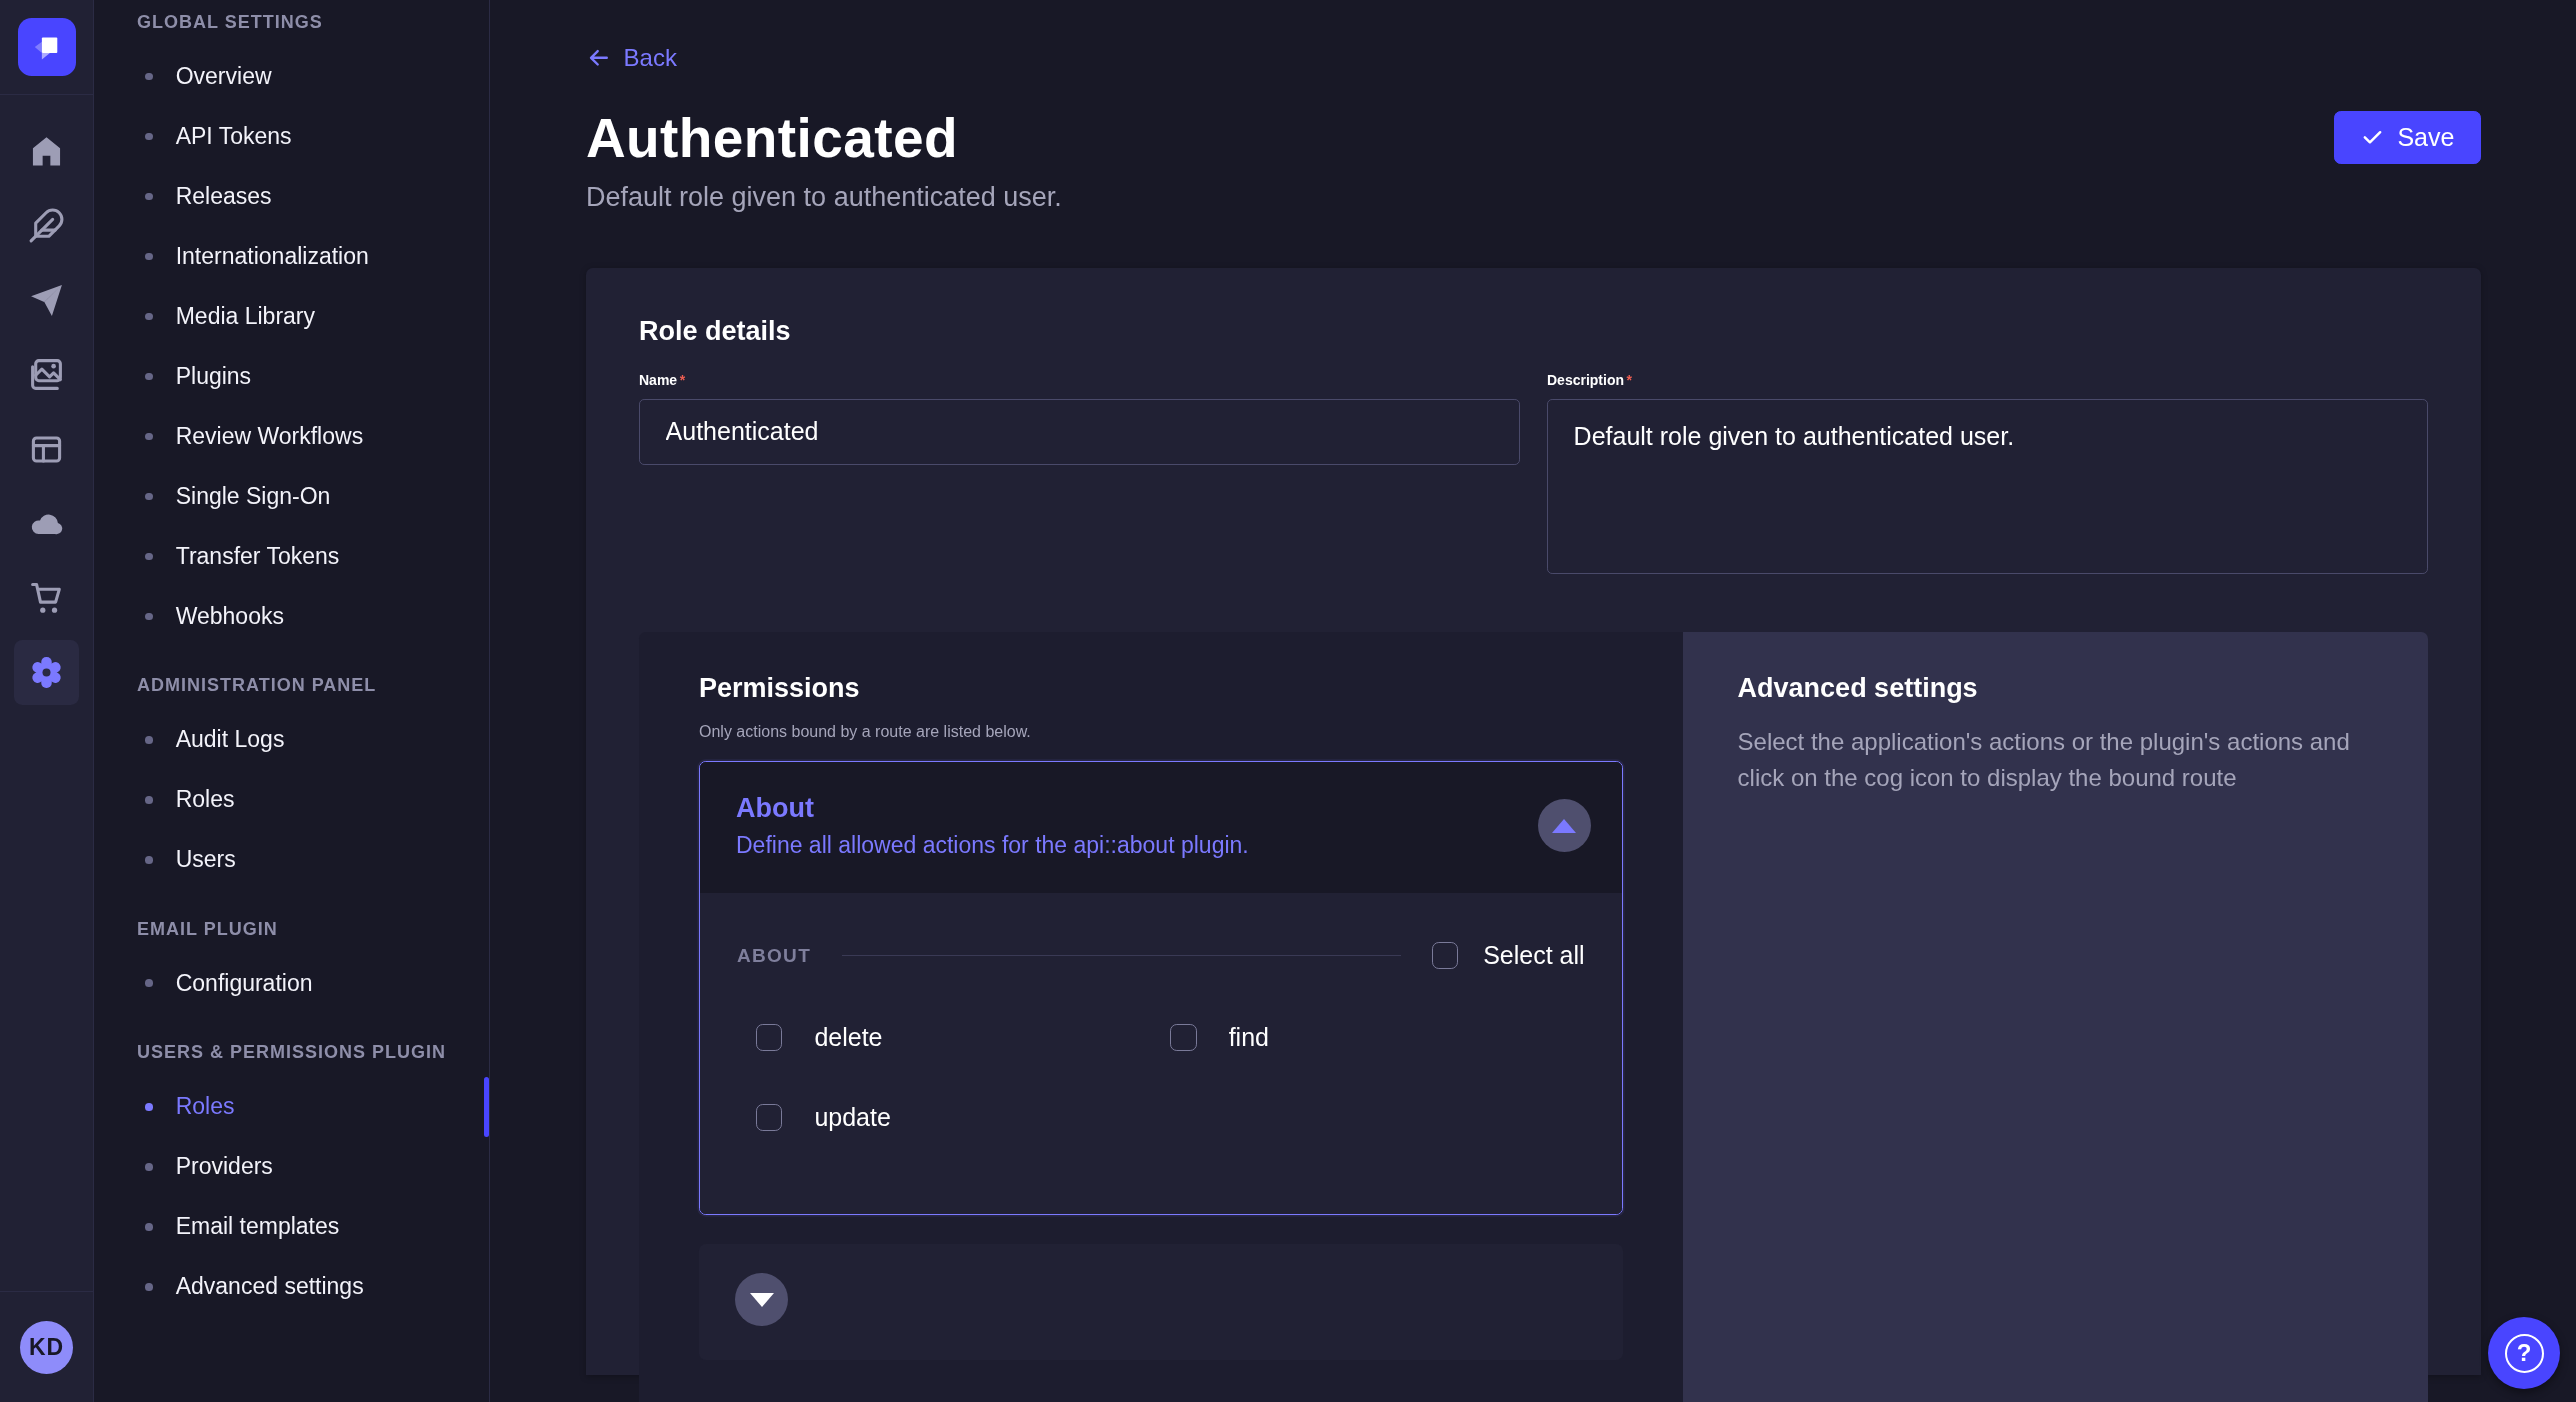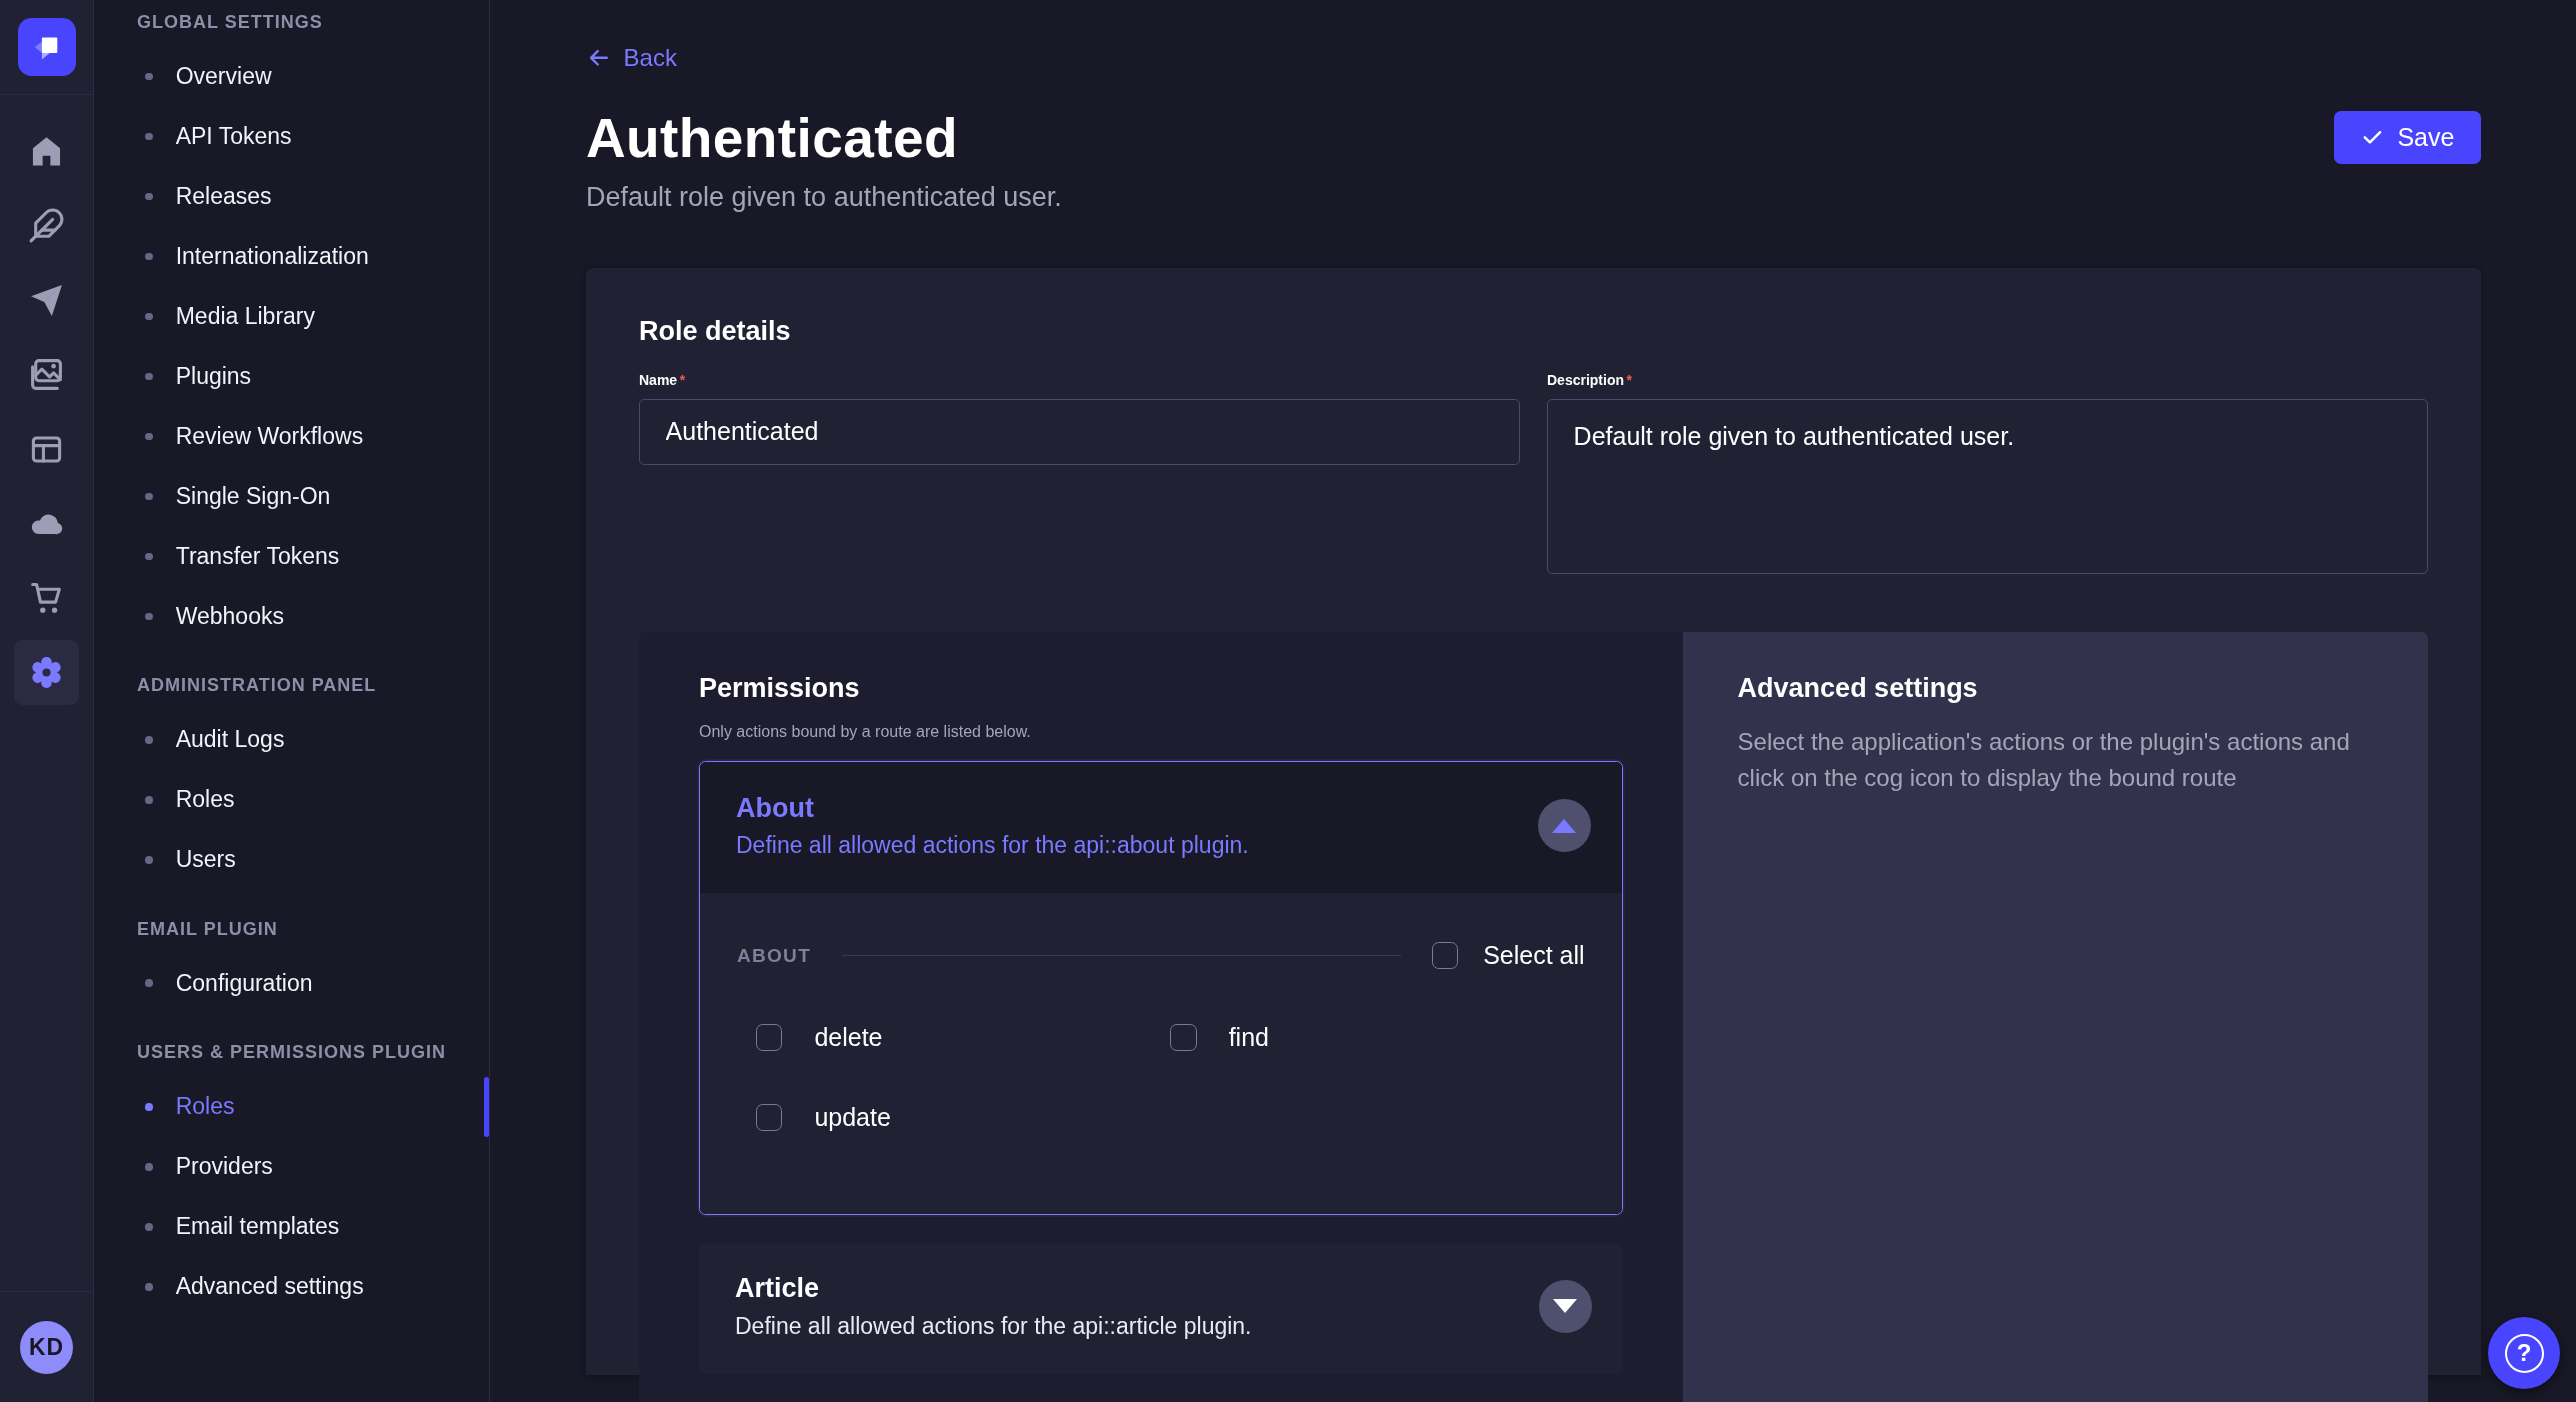--- a/index.html
+++ b/index.html
@@ -343,24 +343,20 @@
                 </div>
                 <div class="action-item">
                   <span class="checkbox"></span>
                   <span class="action-label">update</span>
                 </div>
               </div>
           </div>
         </div>
 
         <div class="accordion-collapsed">
-          <div>
-            <div class="acc2-title">Article</div>
-            <div class="acc2-sub">Define all allowed actions for the api::article plugin.</div>
-          </div>
           <div class="toggle-circle">
             <div class="tri-down"></div>
           </div>
         </div>
       </div>
 
       <div class="adv-col">
         <h2 class="section-title">Advanced settings</h2>
         <p class="adv-text">Select the application's actions or the plugin's actions and click on the cog icon to display the bound route</p>
       </div>

